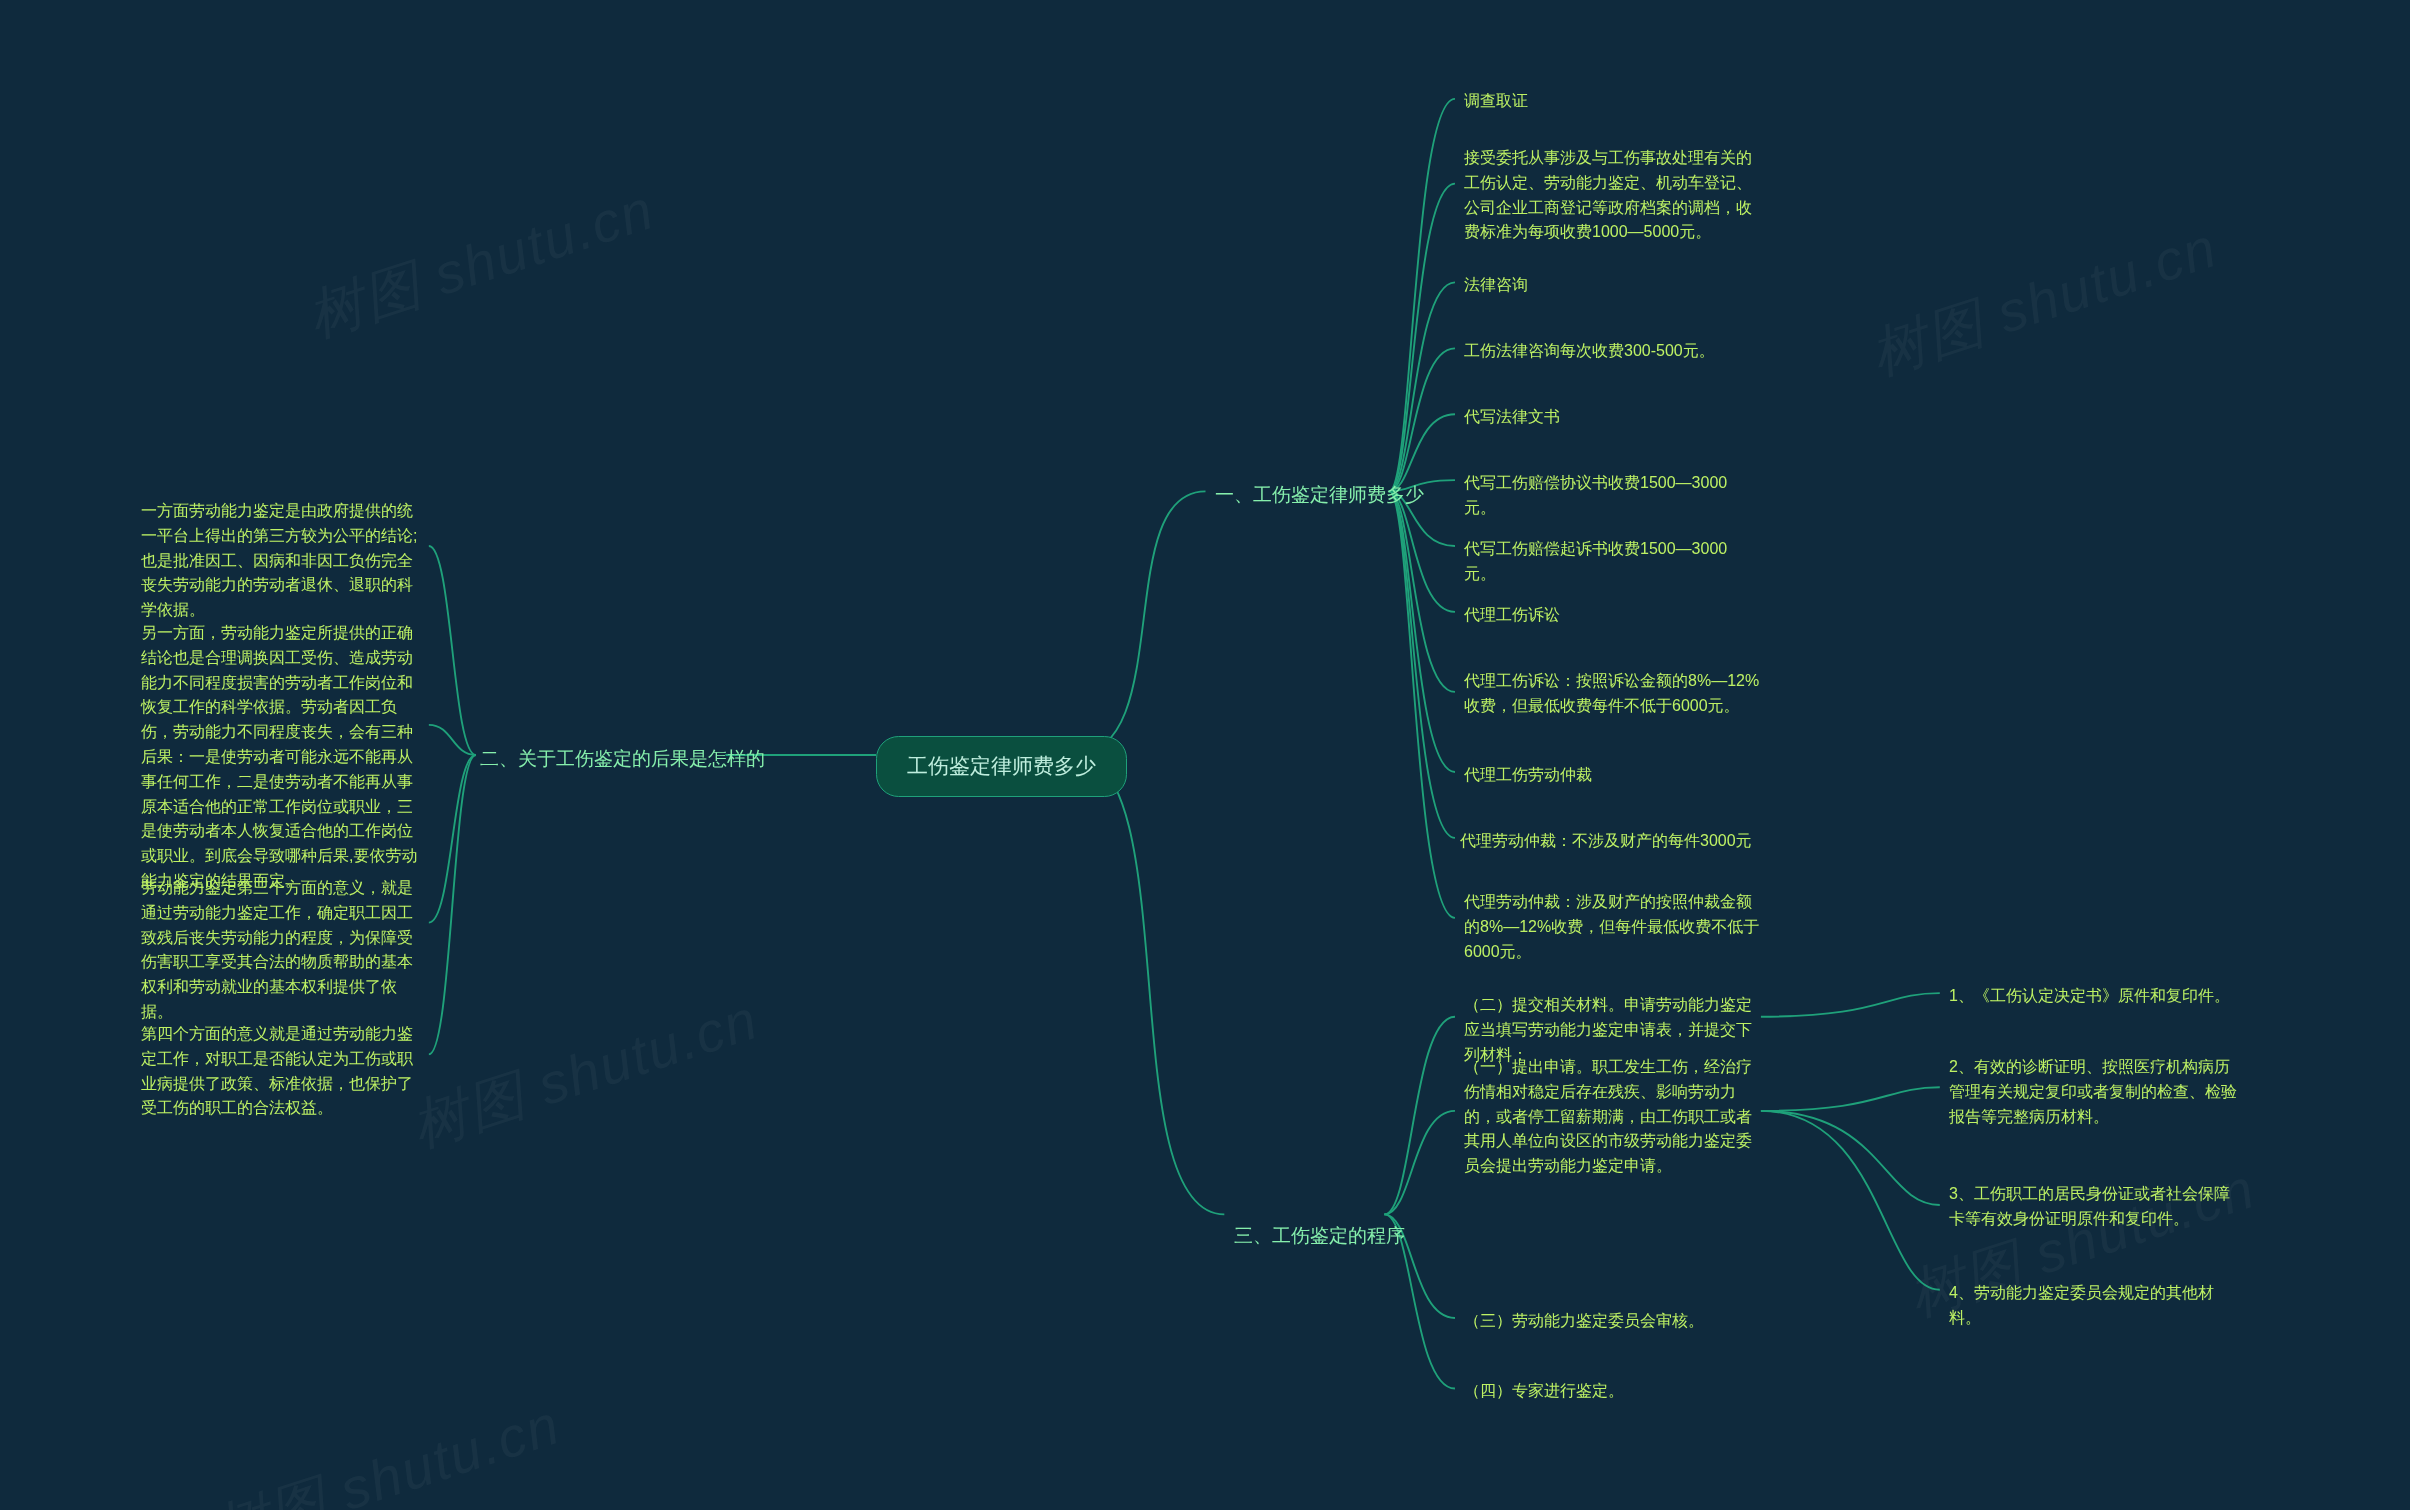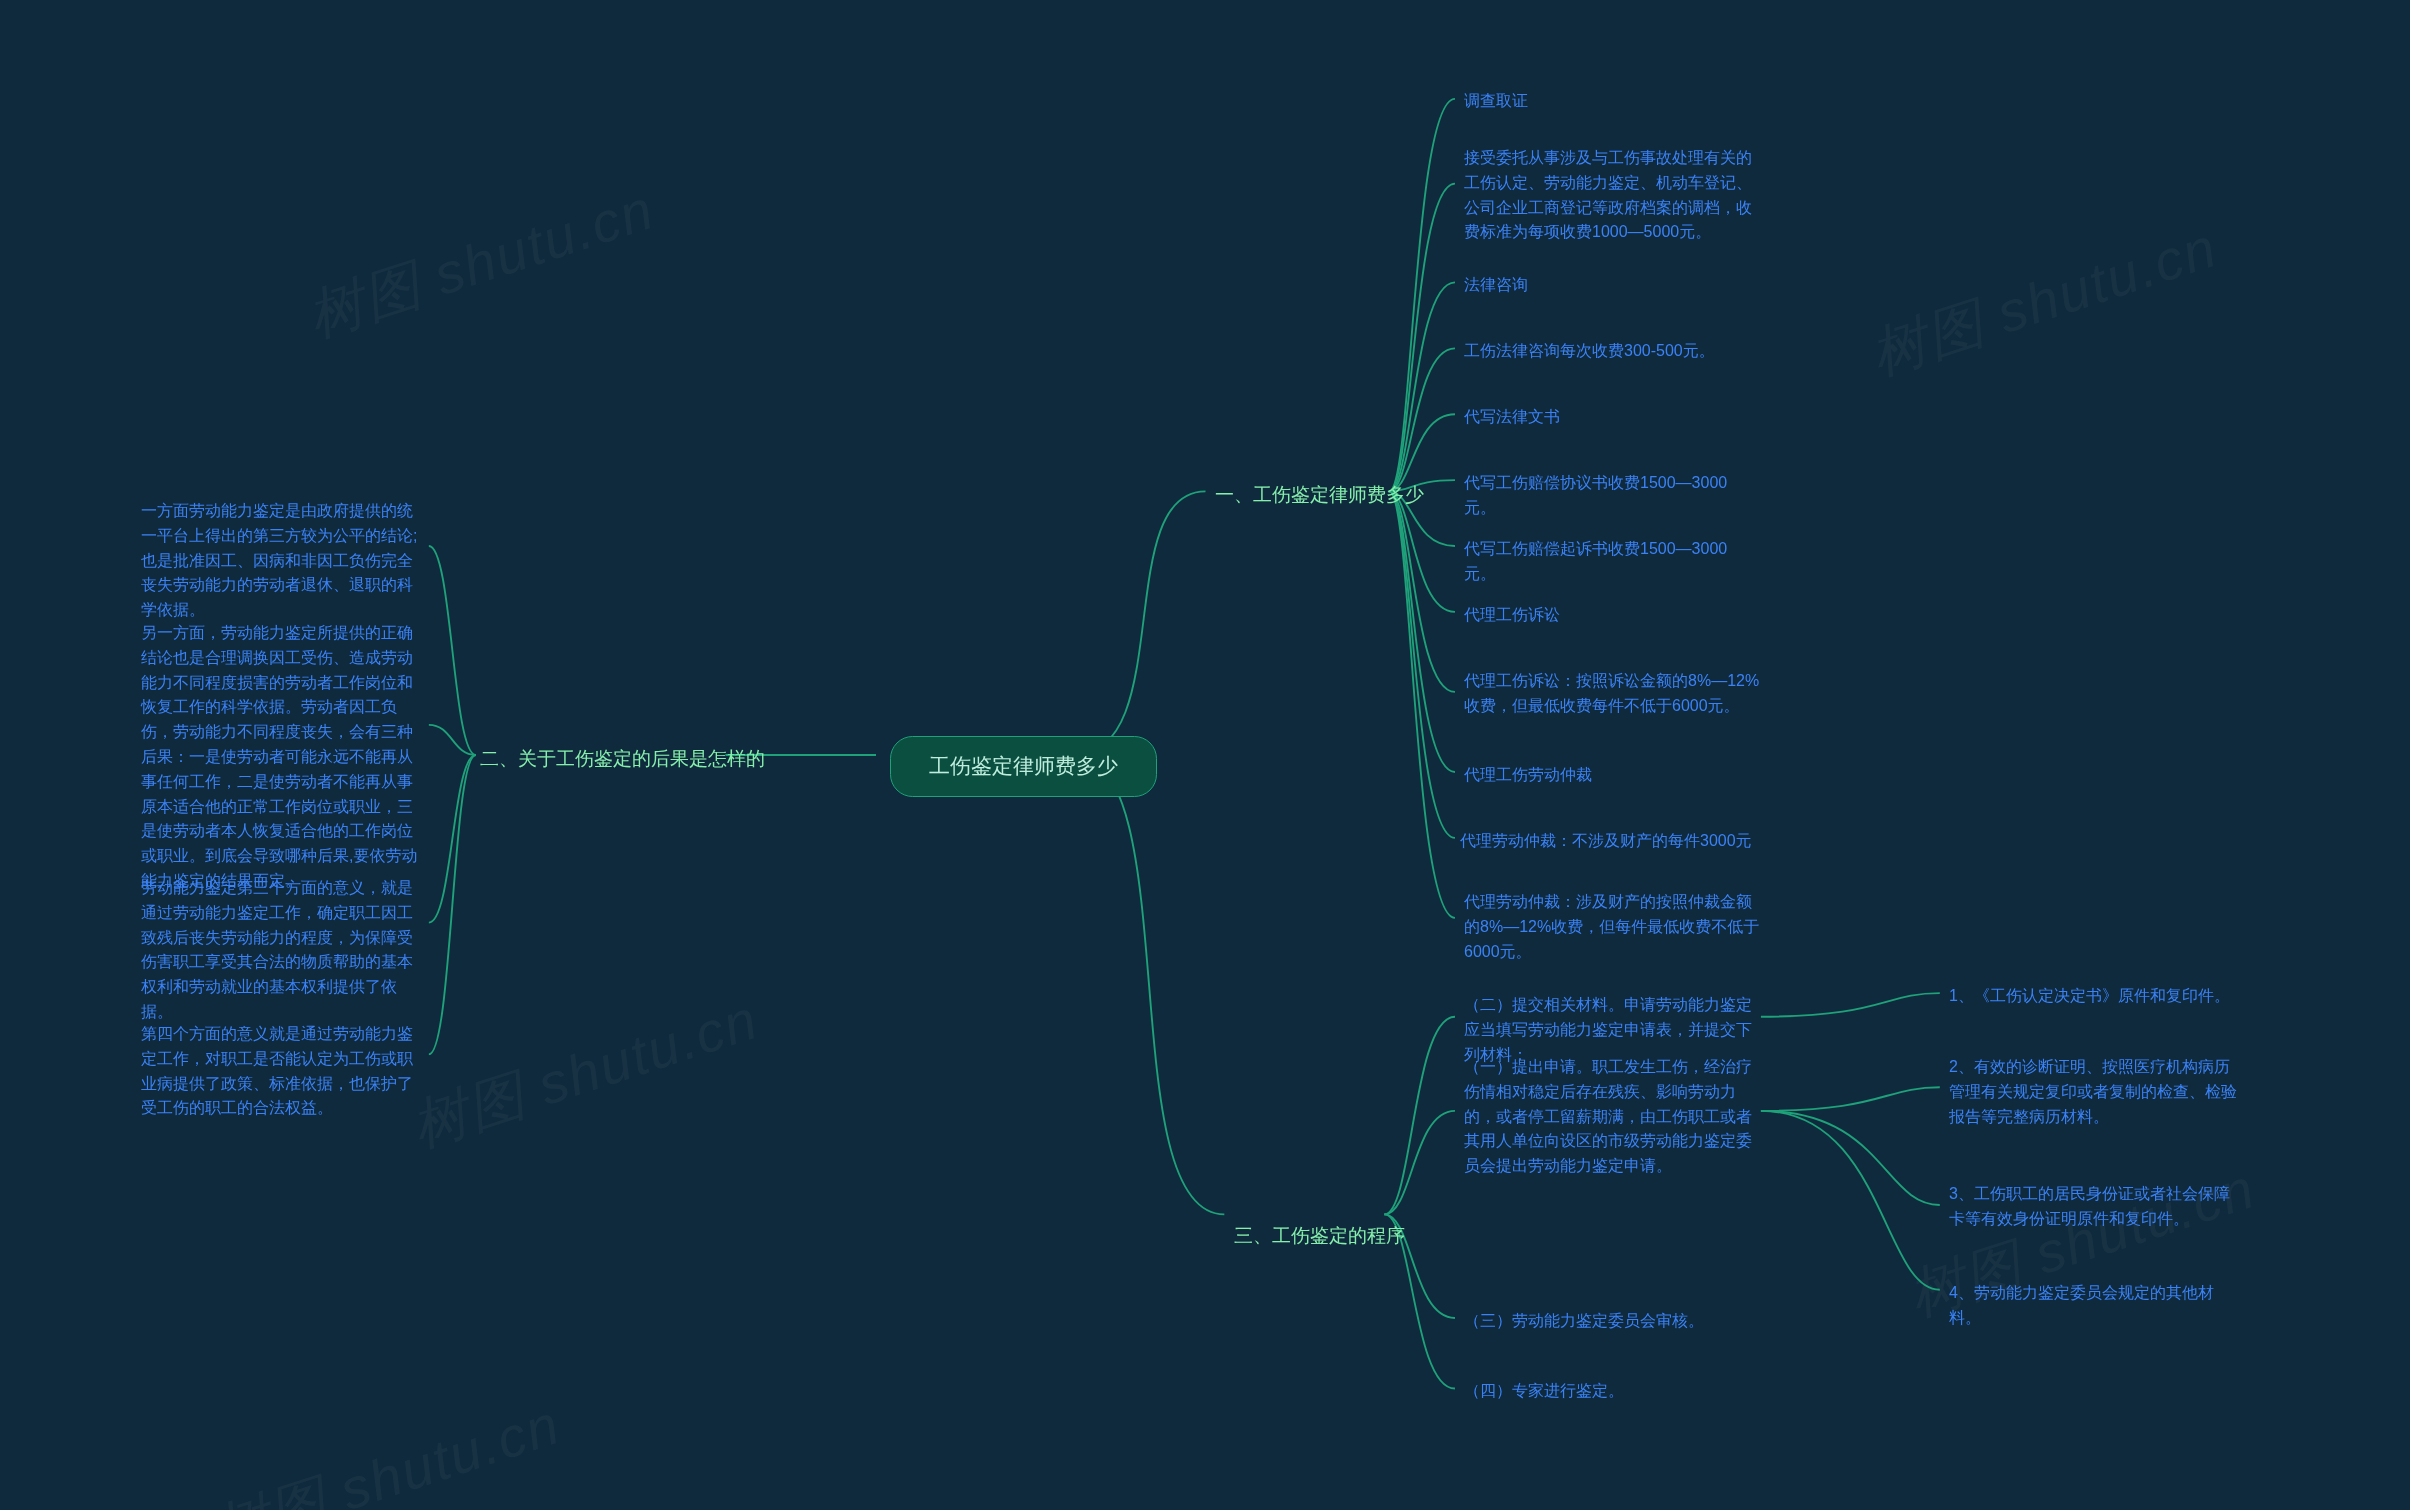--- a/index.html
+++ b/index.html
@@ -14,32 +14,31 @@
     position: absolute;
     top: 0; left: 0;
     width: 2411px; height: 1510px;
     pointer-events: none;
   }
   .node {
     position: absolute;
     font-size: 17px;
     line-height: 1.55;
     max-width: 292px;
-    color: #3b82f6;
+    color: #bef264;
   }
   .node.small { font-size: 16px; }
   .root {
     background: #0a4f3f;
     border: 1.9px solid #1fa17a;
     border-radius: 22.6px;
-    padding: 13px 38px;
+    padding: 13px 30px;
     color: #bfeede;
     font-size: 21px;
     white-space: nowrap;
-    margin-left: 14px;
   }
   .branch {
     color: #86efac;
     font-size: 19px;
     white-space: nowrap;
   }
   .watermark {
     position: absolute;
     color: rgba(200,210,215,0.05);
     font-size: 56px;

